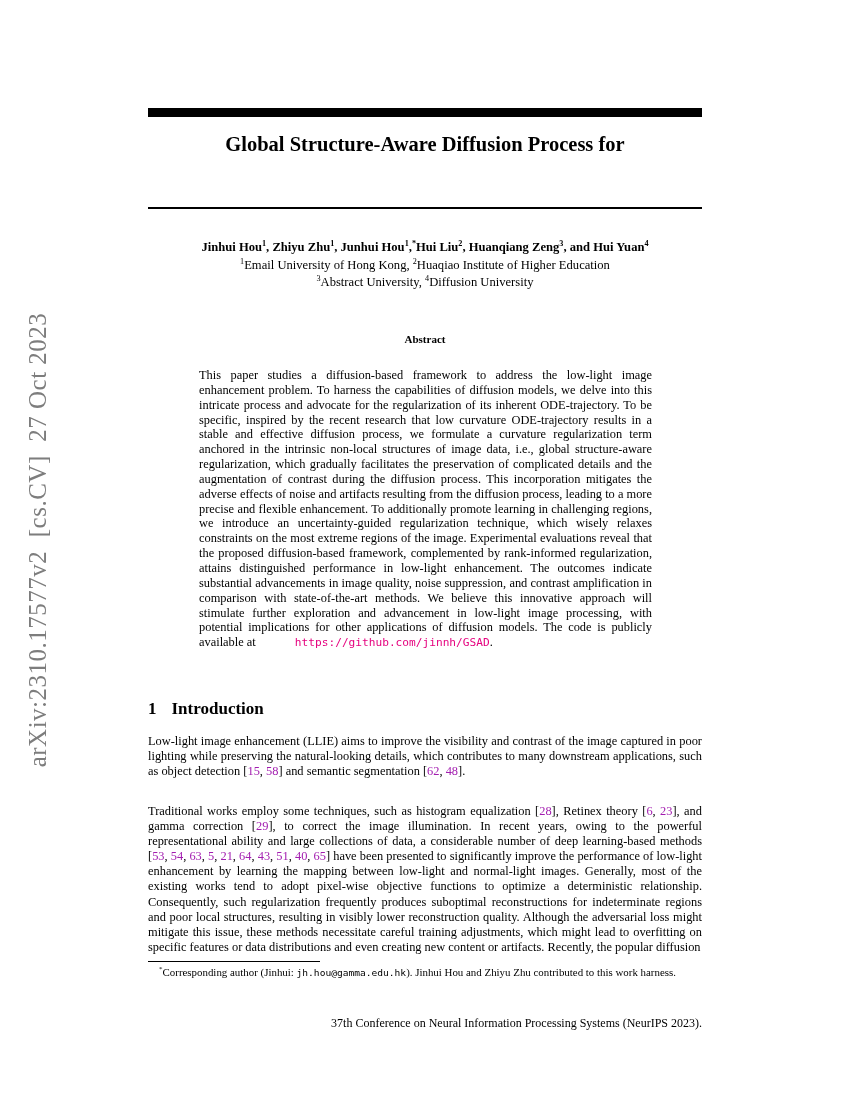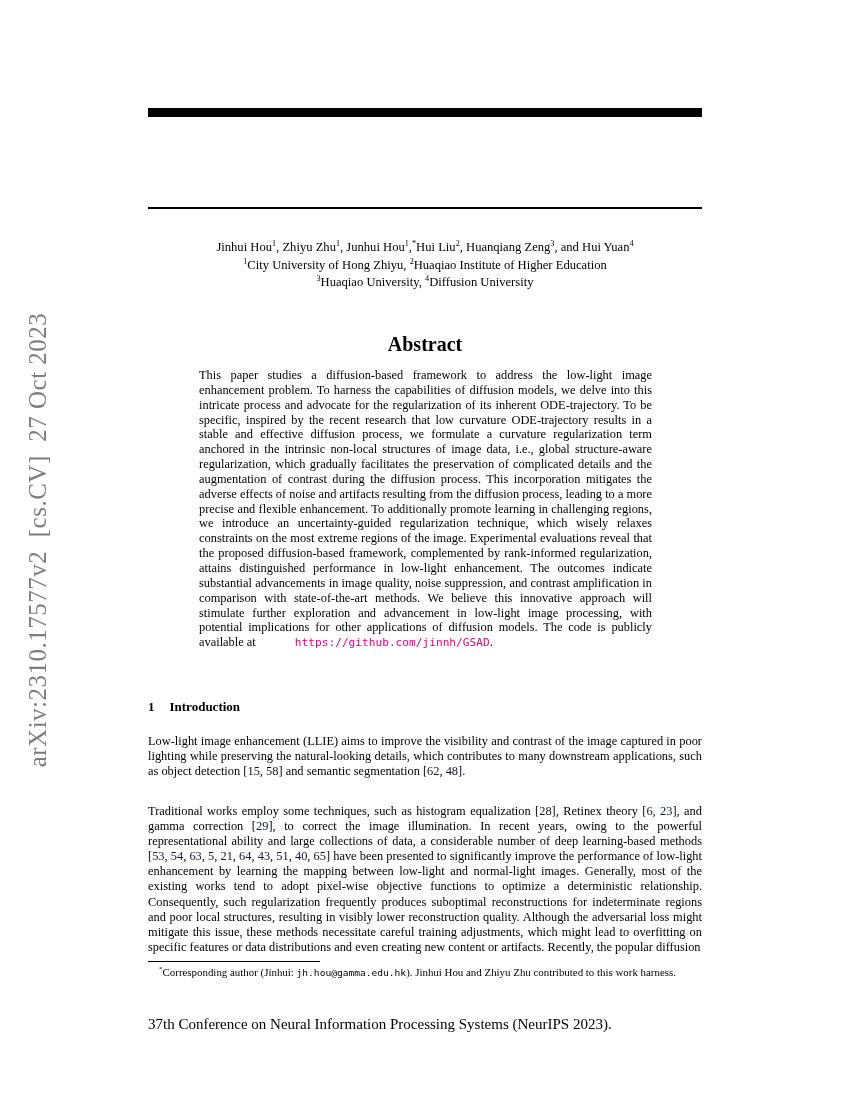--- a/index.html
+++ b/index.html
@@ -46,43 +46,43 @@
     background: #000000;
   }
   .authors {
     position: absolute;
     left: 118px; top: 239px;
     width: 614px;
     text-align: center;
     font-size: 12.6px;
     line-height: 17.5px;
   }
-  .author-line { font-weight: 400; }
+  .author-line { font-weight: 700; }
   .abstract-heading {
     position: absolute;
     left: 148px; top: 333px;
     width: 554px;
     margin: 0;
     text-align: center;
-    font-size: 20px;
+    font-size: 11px;
     font-weight: 700;
   }
   .abstract-body {
     position: absolute;
     left: 199px; top: 368px;
     width: 453px;
     font-size: 12.4px;
     line-height: 14.85px;
     text-align: justify;
   }
   .section-heading {
     position: absolute;
     left: 148px; top: 699px;
     margin: 0;
-    font-size: 13px;
+    font-size: 17px;
     font-weight: 700;
   }
   .sec-num { margin-right: 15px; }
   .body-para {
     position: absolute;
     left: 148px;
     width: 554px;
     margin: 0;
     font-size: 12.4px;
     line-height: 15.1px;
@@ -102,56 +102,57 @@
     width: 554px;
     font-size: 10.9px;
     line-height: 12.7px;
     text-align: justify;
     text-indent: 11px;
   }
   .footer {
     position: absolute;
     left: 148px; top: 1016px;
     width: 554px;
-    font-size: 15px;
+    font-size: 12px;
+    text-align: right;
   }
   .seg-sup {
     vertical-align: super;
     font-size: 0.65em;
     line-height: 0;
   }
-  .seg-cite { color: #0f172a; }
+  .seg-cite { color: #a21caf; }
   .seg-url {
     color: #e5007e;
     font-family: "DejaVu Sans Mono", monospace;
     font-size: 0.90em;
     padding-left: 36px;
   }
   .seg-mono {
     font-family: "DejaVu Sans Mono", monospace;
     font-size: 0.88em;
   }
 </style>
 </head>
 <body>
 
 <div class="page">
 
   <div class="arxiv-stamp">arXiv:2310.17577v2  [cs.CV]  27 Oct 2023</div>
 
   <div class="top-bar"></div>
 
-  <h1 class="title"><br></h1>
+  <h1 class="title"><span>Global Structure-Aware Diffusion Process for</span><br></h1>
 
   <div class="title-rule"></div>
 
   <div class="authors">
     <div class="author-line"><span>Jinhui Hou</span><span class="seg-sup">1</span><span>, Zhiyu Zhu</span><span class="seg-sup">1</span><span>, Junhui Hou</span><span class="seg-sup">1</span><span>,</span><span class="seg-sup">*</span><span>Hui Liu</span><span class="seg-sup">2</span><span>, Huanqiang Zeng</span><span class="seg-sup">3</span><span>, and Hui Yuan</span><span class="seg-sup">4</span></div>
-    <div class="affil-line"><span class="seg-sup">1</span><span>City University of Hong Zhiyu, </span><span class="seg-sup">2</span><span>Huaqiao Institute of Higher Education</span></div>
-    <div class="affil-line"><span class="seg-sup">3</span><span>Huaqiao University, </span><span class="seg-sup">4</span><span>Diffusion University</span></div>
+    <div class="affil-line"><span class="seg-sup">1</span><span>Email University of Hong Kong, </span><span class="seg-sup">2</span><span>Huaqiao Institute of Higher Education</span></div>
+    <div class="affil-line"><span class="seg-sup">3</span><span>Abstract University, </span><span class="seg-sup">4</span><span>Diffusion University</span></div>
   </div>
 
   <h2 class="abstract-heading">Abstract</h2>
 
   <div class="abstract-body"><span>This paper studies a diffusion-based framework to address the low-light image enhancement problem. To harness the capabilities of diffusion models, we delve into this intricate process and advocate for the regularization of its inherent ODE-trajectory. To be specific, inspired by the recent research that low curvature ODE-trajectory results in a stable and effective diffusion process, we formulate a curvature regularization term anchored in the intrinsic non-local structures of image data, i.e., global structure-aware regularization, which gradually facilitates the preservation of complicated details and the augmentation of contrast during the diffusion process. This incorporation mitigates the adverse effects of noise and artifacts resulting from the diffusion process, leading to a more precise and flexible enhancement. To additionally promote learning in challenging regions, we introduce an uncertainty-guided regularization technique, which wisely relaxes constraints on the most extreme regions of the image. Experimental evaluations reveal that the proposed diffusion-based framework, complemented by rank-informed regularization, attains distinguished performance in low-light enhancement. The outcomes indicate substantial advancements in image quality, noise suppression, and contrast amplification in comparison with state-of-the-art methods. We believe this innovative approach will stimulate further exploration and advancement in low-light image processing, with potential implications for other applications of diffusion models. The code is publicly available at </span><span class="seg-url">https://github.com/jinnh/GSAD</span><span>.</span></div>
 
   <h3 class="section-heading"><span class="sec-num">1</span><span>Introduction</span></h3>
 
   <p class="body-para p1"><span>Low-light image enhancement (LLIE) aims to improve the visibility and contrast of the image captured in poor lighting while preserving the natural-looking details, which contributes to many downstream applications, such as object detection [</span><span class="seg-cite">15</span><span>, </span><span class="seg-cite">58</span><span>] and semantic segmentation [</span><span class="seg-cite">62</span><span>, </span><span class="seg-cite">48</span><span>].</span></p>
 

